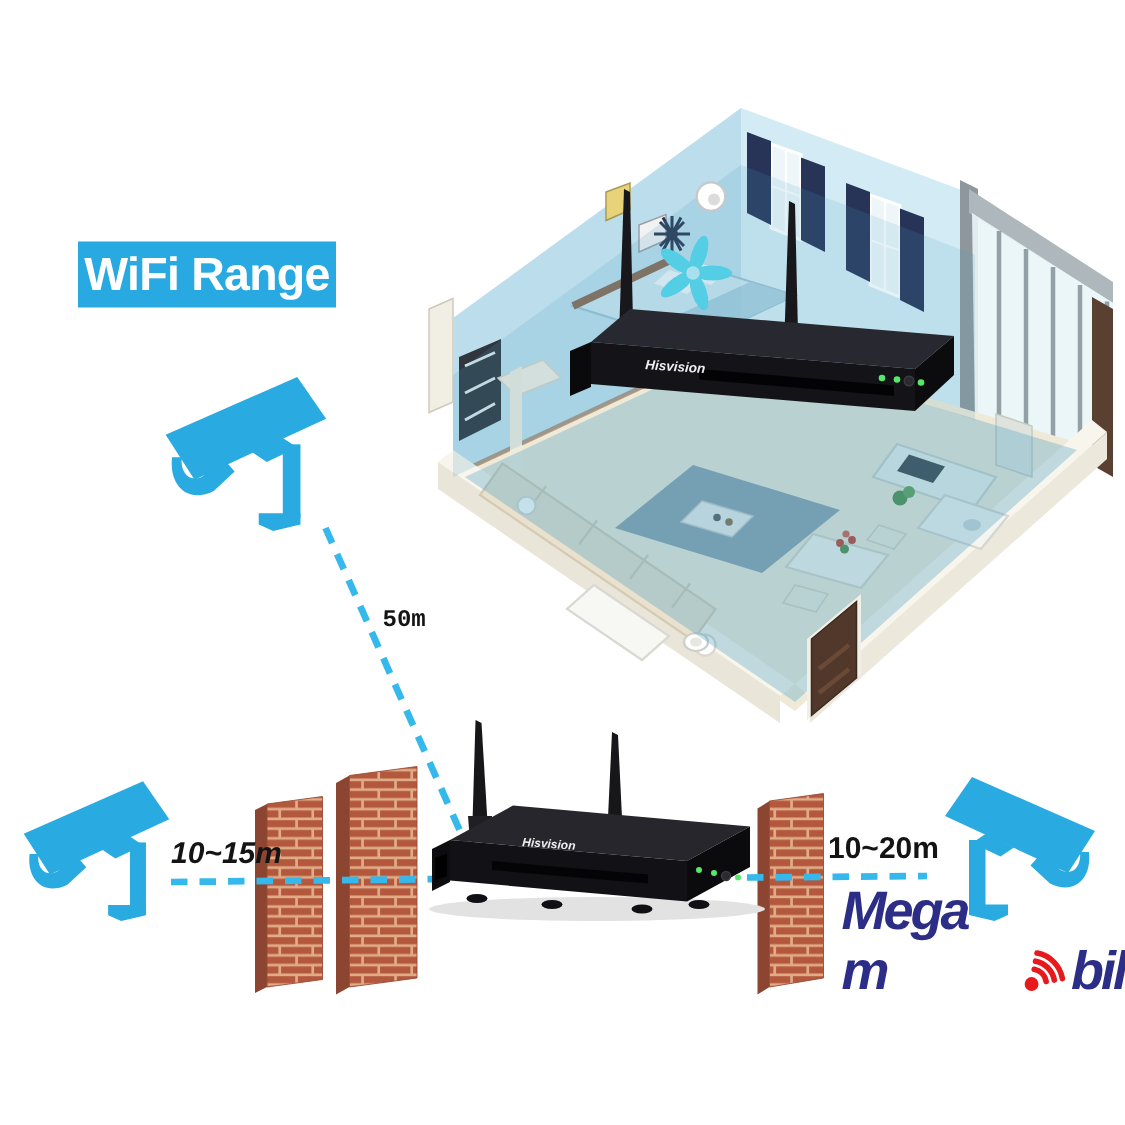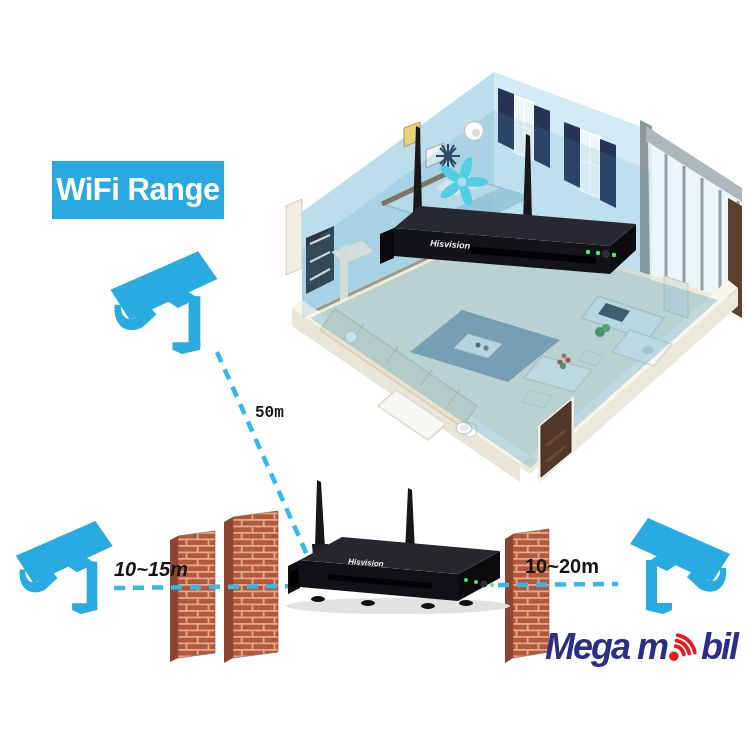--- a/index.html
+++ b/index.html
@@ -2,30 +2,30 @@
 <html><head>
 <meta charset="utf-8">
 <style>
   html,body{margin:0;padding:0;background:#ffffff;}
   .scene{
     position:relative;width:750px;height:750px;background:#ffffff;overflow:hidden;
     font-family:"Liberation Sans",sans-serif;
   }
   .scene svg.layer{position:absolute;left:0;top:0;}
   .badge{
-    position:absolute;left:52px;top:161px;width:172px;height:58px;
+    position:absolute;left:52px;top:161px;width:172px;height:44px;
     background:#29a9e1;color:#ffffff;font-weight:bold;font-size:31px;
     display:flex;align-items:center;justify-content:center;letter-spacing:-0.5px;
   }
   .dist{position:absolute;font-weight:bold;color:#141414;}
   .dist-50{left:255px;top:404px;font-size:16px;font-family:Liberation Mono, monospace;}
   .dist-left{left:114px;top:558px;font-size:20px;font-style:italic;}
-  .dist-right{left:525px;top:555px;font-size:20px;}
+  .dist-right{left:552px;top:555px;font-size:20px;}
   .watermark{
-    position:absolute;left:545px;top:621px;height:46px;
+    position:absolute;left:561px;top:621px;height:46px;
     display:flex;align-items:flex-end;
     color:#2b2d87;font-weight:bold;font-style:italic;font-size:36px;letter-spacing:-2px;
   }
   .watermark span{line-height:40px;}
   .watermark svg{margin:0 -1px 2px -1px;}
 </style>
 </head>
 <body>
 
 <div class="scene">

